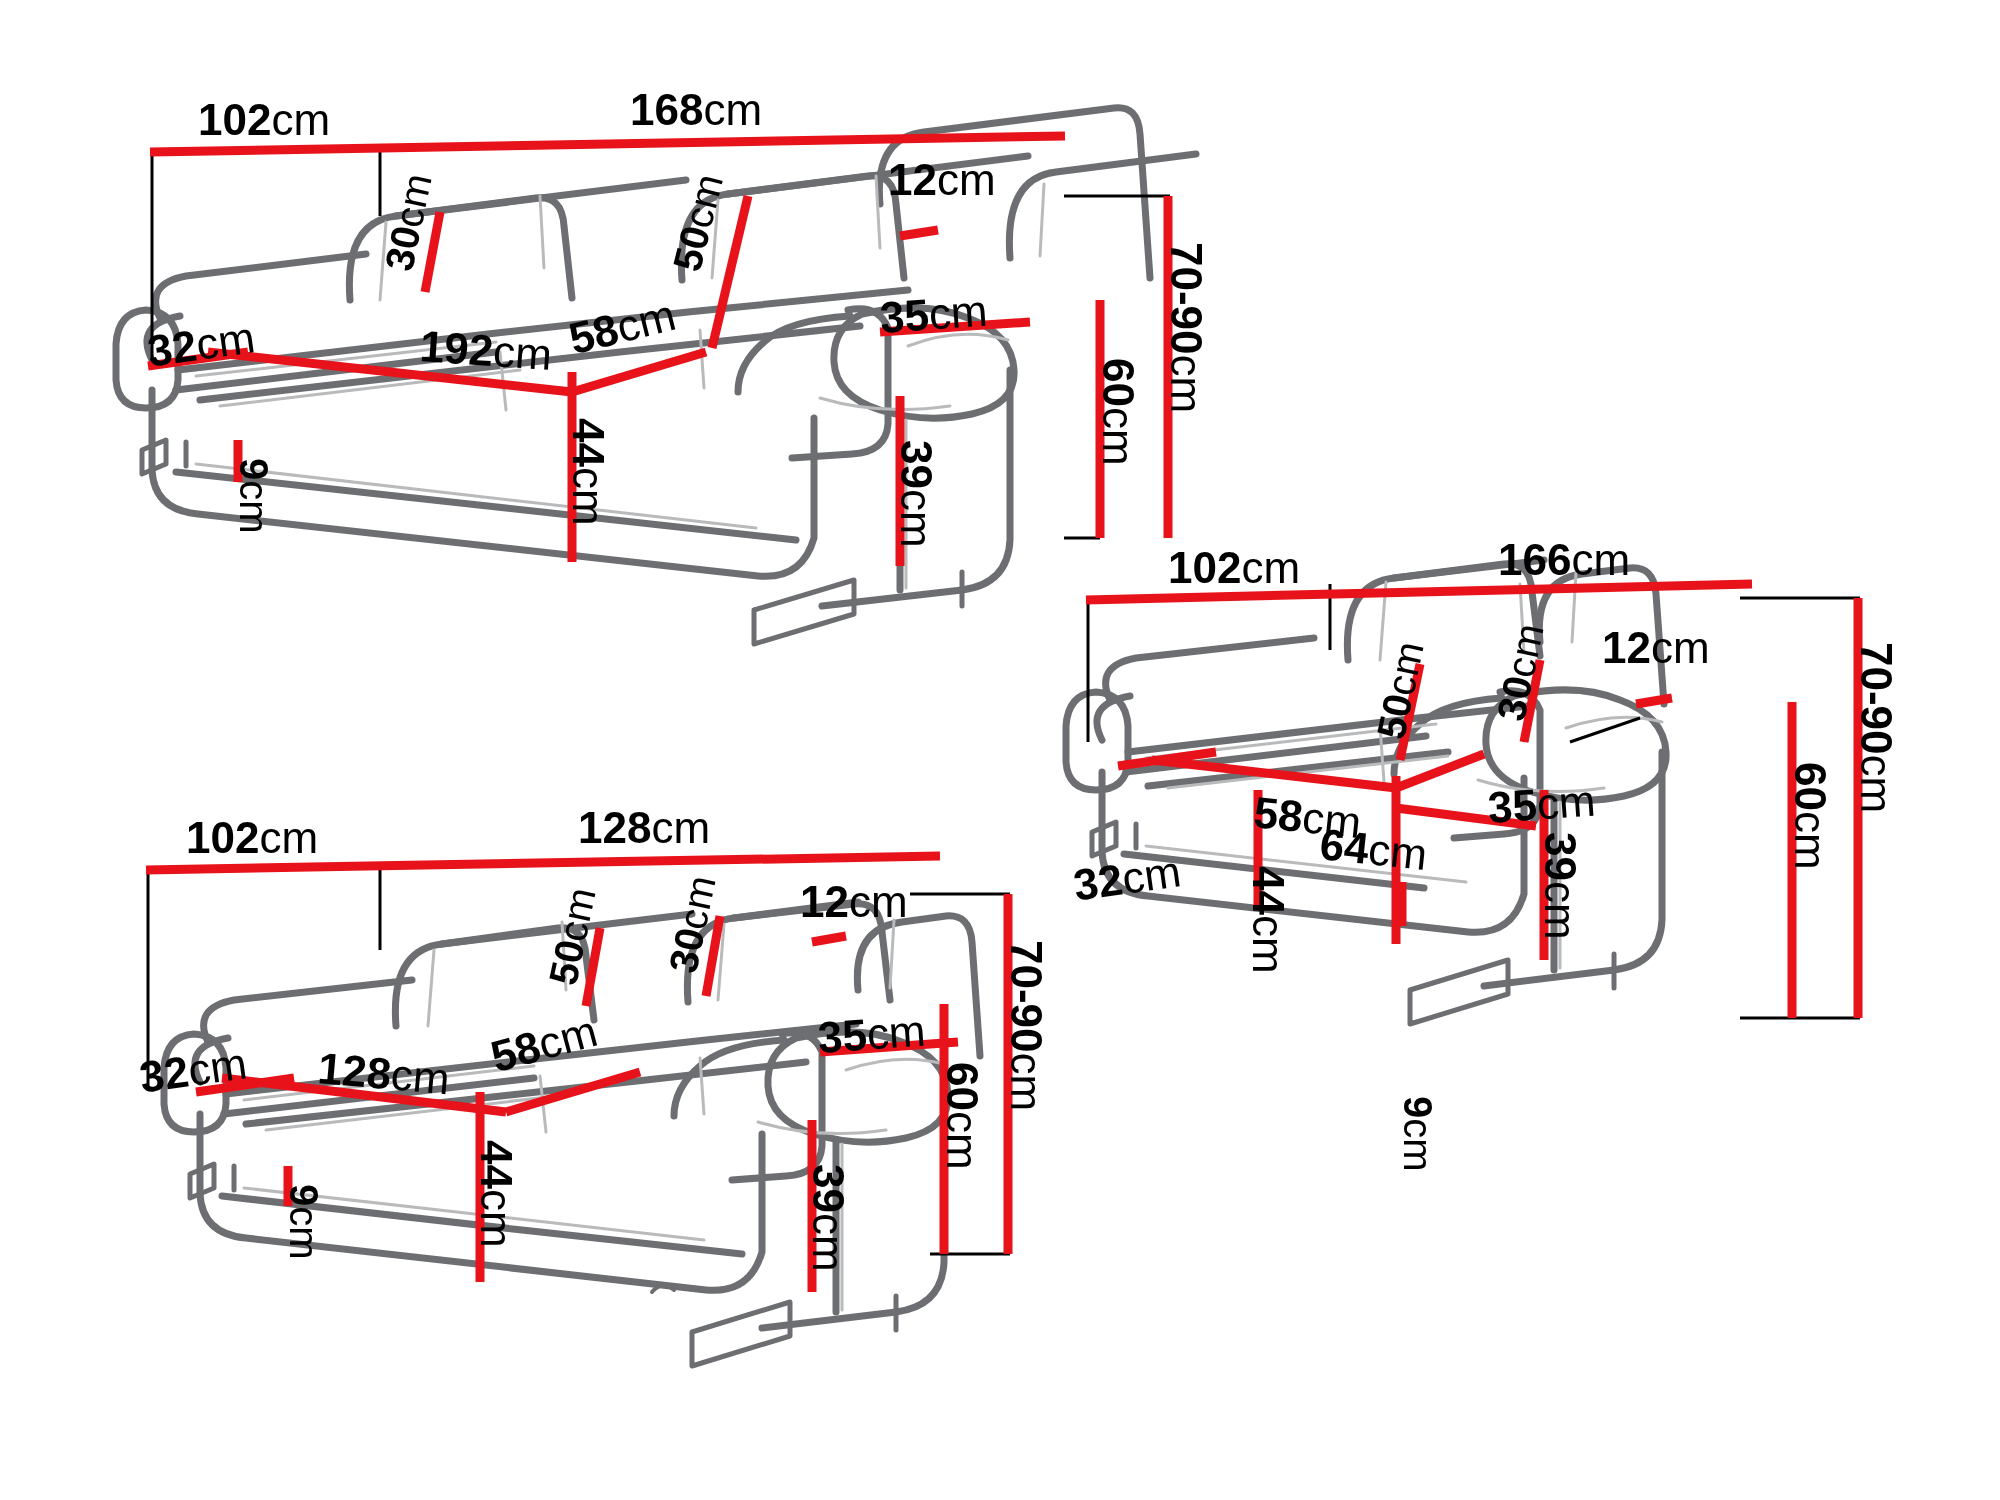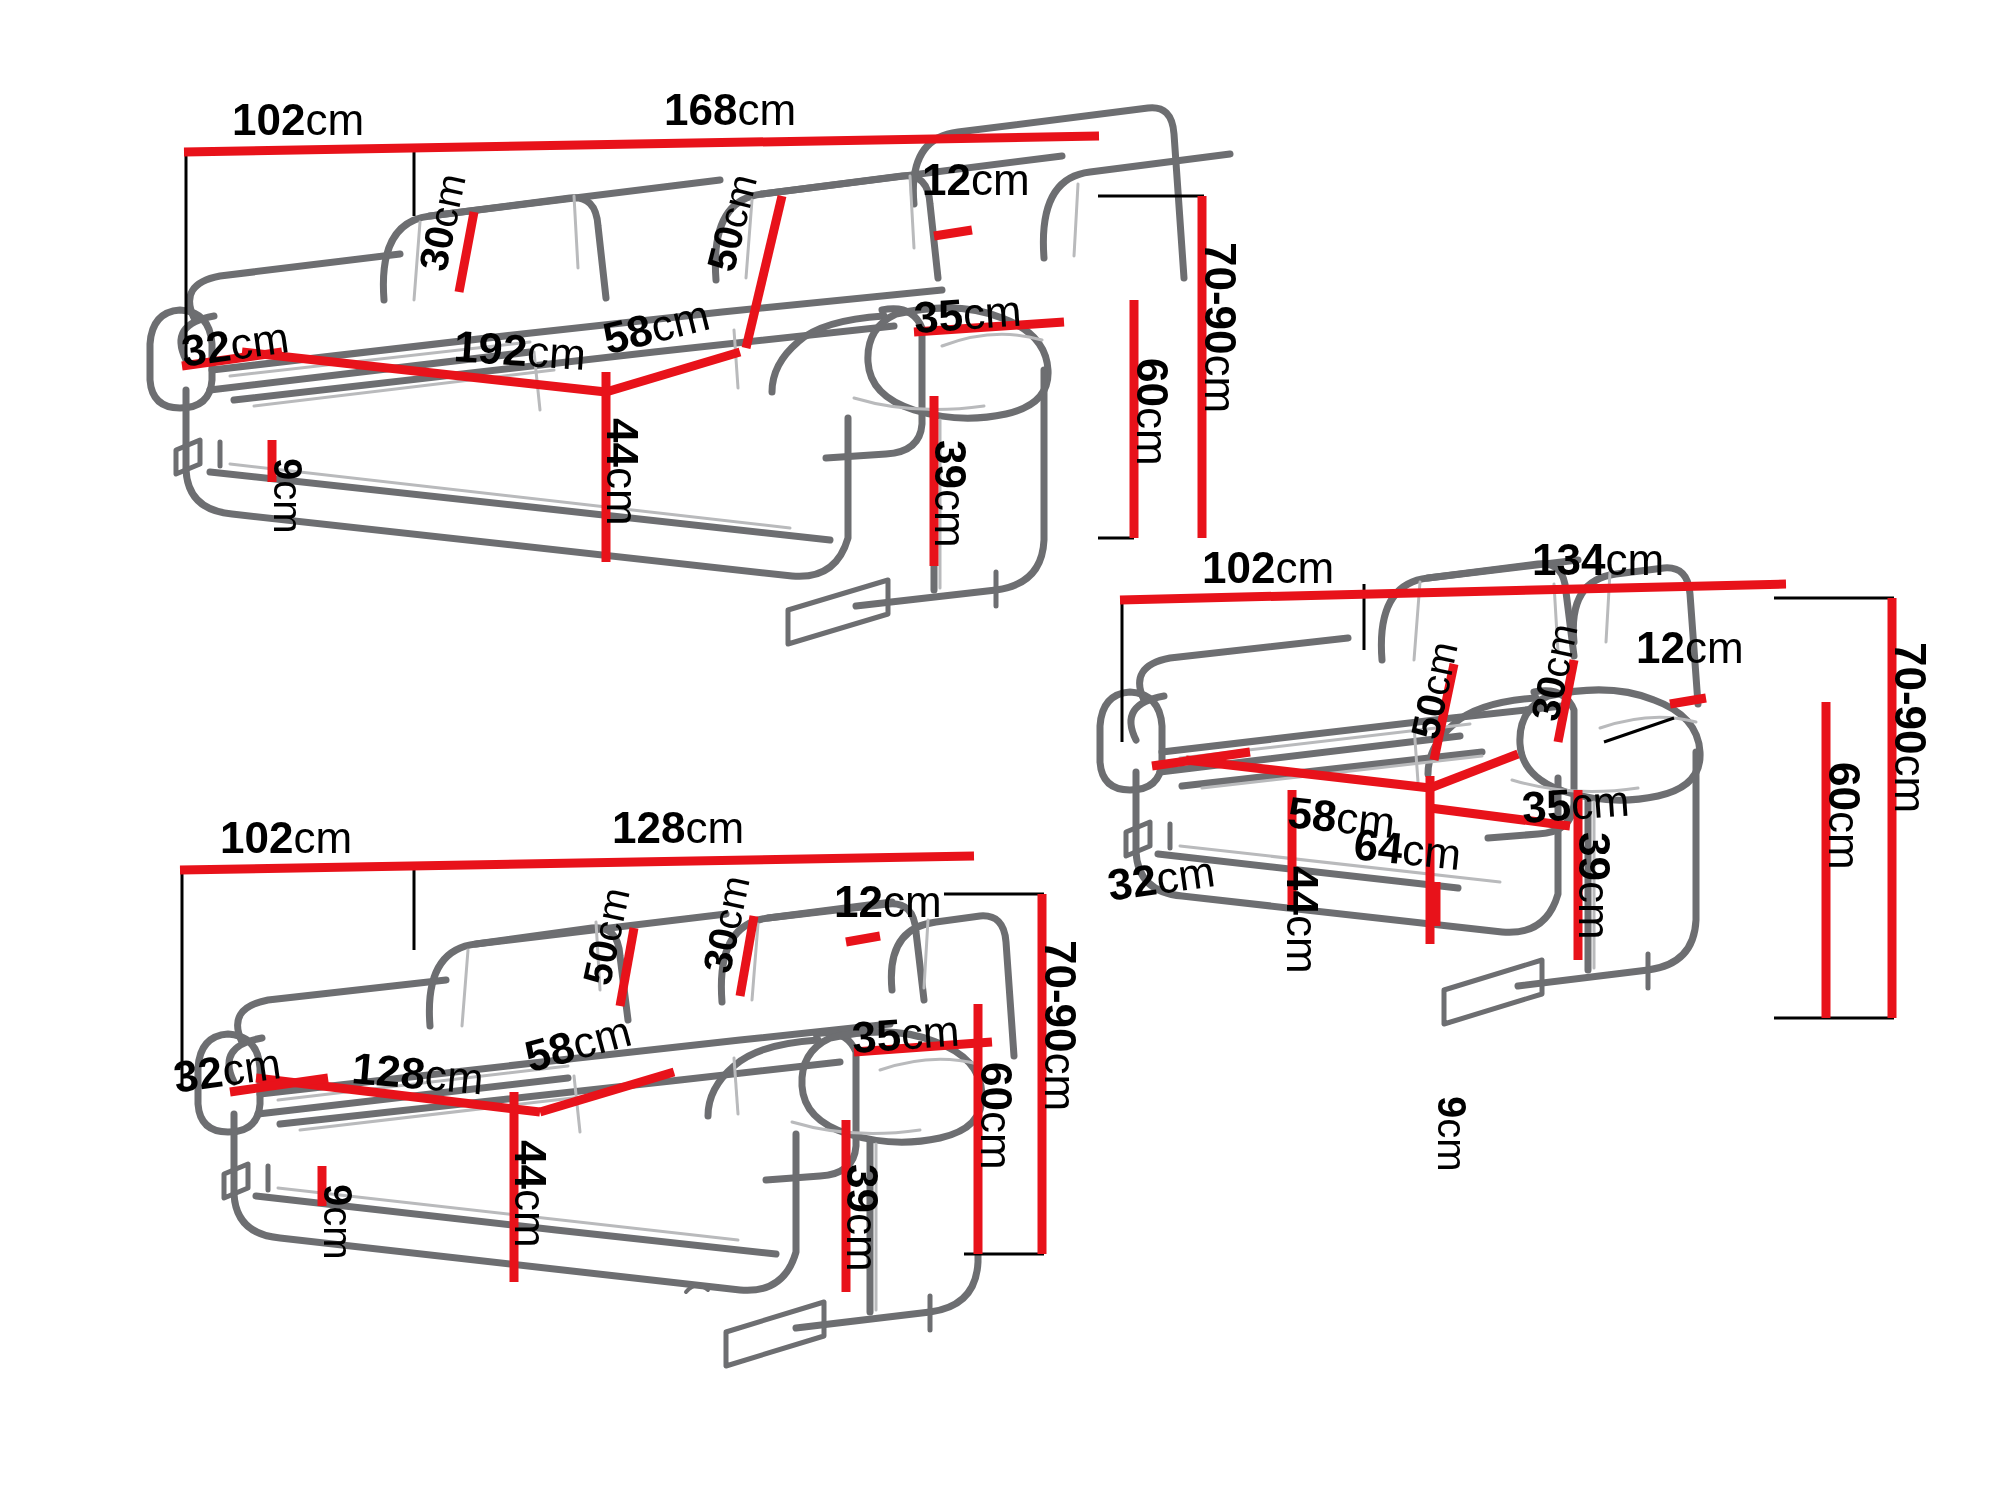--- a/index.html
+++ b/index.html
@@ -1,17 +1,17 @@
 <!DOCTYPE html>
 <html><head>
 <meta charset="utf-8">
 <style>
   html,body{margin:0;padding:0;background:#ffffff;}
   body{width:2000px;height:1500px;overflow:hidden;font-family:"Liberation Sans",sans-serif;}
-  #stage{position:relative;width:1587px;height:1500px;background:#fff;margin-left:34px;}
+  #stage{position:relative;width:1587px;height:1500px;background:#fff;}
   svg.layer{position:absolute;left:0;top:0;width:2000px;height:1500px;}
 
   
   .dim{position:absolute;white-space:nowrap;color:#000;line-height:1;
        font-family:"Liberation Sans",sans-serif;}
   .dim .num{font-weight:700;}
   .dim .unit{font-weight:400;}
   .s44{font-size:44px;}
   .s40{font-size:40px;}
 
@@ -360,21 +360,21 @@
 
   <div class="dim s44 r0" style="left:962px; top:1040px; transform:rotate(90deg);">
     <span class="num">60</span><span class="unit">cm</span>
   </div>
 
   <div class="dim s44" style="left:1168px; top:546px;">
     <span class="num">102</span><span class="unit">cm</span>
   </div>
 
   <div class="dim s44" style="left:1498px; top:538px;">
-    <span class="num">134</span><span class="unit">cm</span>
+    <span class="num">166</span><span class="unit">cm</span>
   </div>
 
   <div class="dim s40 r0" style="left:1390px; top:718px; transform:rotate(-78deg);">
     <span class="num">50</span><span class="unit">cm</span>
   </div>
 
   <div class="dim s40 r0" style="left:1510px; top:700px; transform:rotate(-78deg);">
     <span class="num">30</span><span class="unit">cm</span>
   </div>
 

